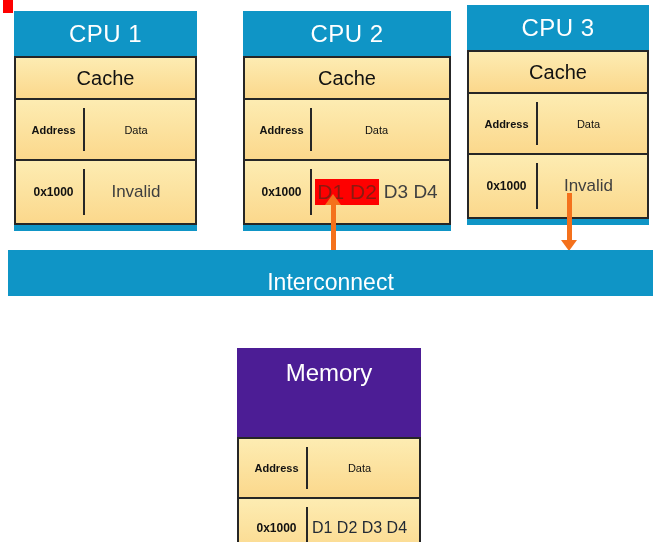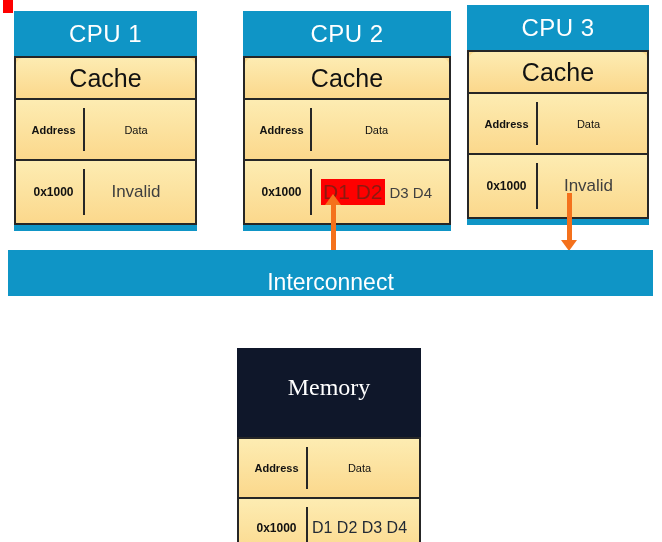--- a/index.html
+++ b/index.html
@@ -6,38 +6,38 @@
   body{font-family:"Liberation Sans", sans-serif;}
   #stage{position:relative;width:662px;height:542px;background:#ffffff;overflow:hidden;}
 
   
   .blue{background:#0F95C6;}
   .cpu-group{position:absolute;}
   .cpu-head{position:relative;background:#0F95C6;color:#ffffff;display:flex;align-items:center;justify-content:center;font-size:24px;letter-spacing:.5px;}
   .tbl{border:2px solid #262626;background:#FBD98E;}
   .row{display:flex;align-items:center;justify-content:center;background:linear-gradient(180deg,#FDECB2 0%,#FBD88C 100%);}
   .row + .row{border-top:2px solid #262626;}
-  .cache-row{font-size:25px;color:#111;border-radius:7px;}
+  .cache-row{font-size:20px;color:#111;}
   .cols{padding:8px;justify-content:flex-start;}
   .cell{display:flex;align-items:center;justify-content:center;height:100%;box-sizing:border-box;}
   .cell.addr{border-right:2px solid #262626;font-size:11px;font-weight:700;color:#111;}
   .cell.data{flex:1;font-size:11px;font-weight:400;color:#111;}
   .cell.val-addr{font-size:12px;font-weight:700;color:#111;}
   .cell.val-data{font-size:17px;font-weight:400;color:#3F3F3F;}
   .foot{background:#0F95C6;}
 
   .hl{background:#FE0000;color:#8B1A10;font-size:21px;font-weight:400;padding:1px 2px;}
-  .rest{color:#404040;font-size:15px;margin-left:5px;}
+  .rest{color:#404040;font-size:19px;margin-left:5px;}
 
   
   #interconnect{position:absolute;left:8px;top:250px;width:645px;height:46px;display:flex;align-items:flex-end;justify-content:center;color:#fff;font-size:23px;}
 
   
   #memory-group{position:absolute;left:237px;top:348px;width:184px;}
-  #memory-head{background:#0f172a;height:89px;color:#fff;display:flex;justify-content:center;align-items:flex-start;padding-top:26px;box-sizing:border-box;font-size:24px;font-family:Liberation Serif, serif;}
+  #memory-head{background:#4c1d95;height:89px;color:#fff;display:flex;justify-content:center;align-items:flex-start;padding-top:11px;box-sizing:border-box;font-size:24px;}
   #memory-group .cell.val-data{font-size:16px;color:#222A35;font-weight:400;}
 
   
   .arrow{position:absolute;}
   .shaft{position:absolute;width:5px;background:#F4711C;}
   .tri-up{position:absolute;width:0;height:0;border-left:8px solid transparent;border-right:8px solid transparent;border-bottom:11px solid #F4711C;}
   .tri-down{position:absolute;width:0;height:0;border-left:8px solid transparent;border-right:8px solid transparent;border-top:11px solid #F4711C;}
 
   
   #corner-marker{position:absolute;left:3px;top:0;width:10px;height:13px;background:#FE0000;}

